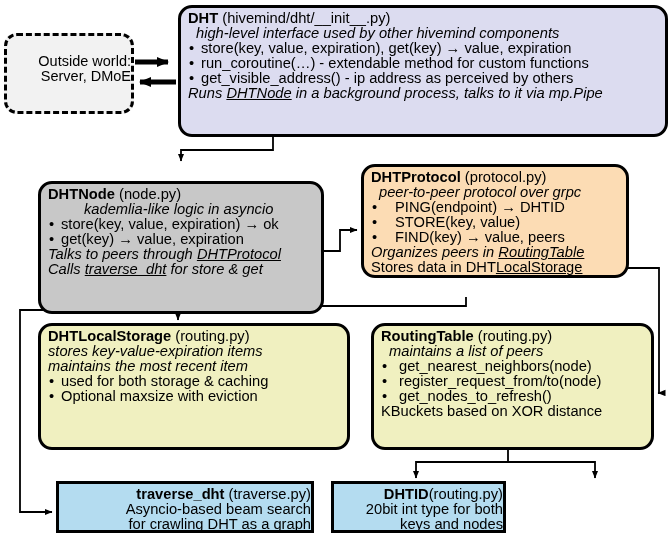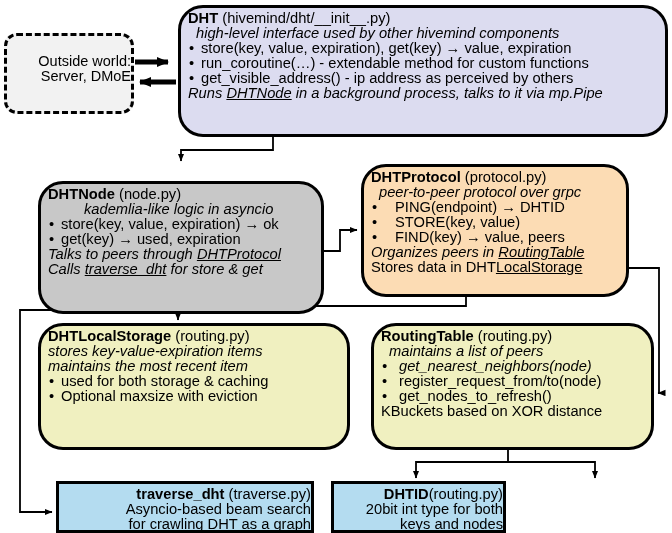--- a/index.html
+++ b/index.html
@@ -22,21 +22,21 @@
     height: 533px;
     pointer-events: none;
   }
   .node {
     position: absolute;
     box-sizing: border-box;
     border: 3px solid #000000;
     color: #000000;
     z-index: 2;
   }
-  .node.round  { border-radius: 25px; }
+  .node.round  { border-radius: 14px; }
   .node.sharp  { border-radius: 0; }
   .node.dashed {
     border: 3px dashed #000000;
     border-radius: 13px;
   }
   .ln {
     display: block;
     white-space: nowrap;
     line-height: 1.02;
   }
@@ -71,21 +71,21 @@
     left: 178px; top: 5px; width: 490px; height: 132px;
     background: #dcdcf0;
     font-size: 14.7px;
   }
   #n-dhtnode {
     left: 38px; top: 181px; width: 286px; height: 133px;
     background: #c8c8c8;
     font-size: 14.7px;
   }
   #n-dhtprotocol {
-    left: 361px; top: 164px; width: 268px; height: 133px;
+    left: 361px; top: 164px; width: 268px; height: 114px;
     background: #fcdcb4;
     font-size: 14.7px;
   }
   #n-localstorage {
     left: 38px; top: 323px; width: 312px; height: 127px;
     background: #f0f0c0;
     font-size: 14.7px;
   }
   #n-routingtable {
     left: 371px; top: 323px; width: 283px; height: 127px;
@@ -174,21 +174,21 @@
     <span class="bul">store(key, value, expiration), get(key) → value, expiration</span>
     <span class="bul">run_coroutine(…) - extendable method for custom functions</span>
     <span class="bul">get_visible_address() - ip address as perceived by others</span>
     <span class="ln it"><span>Runs </span><span class="u">DHTNode</span><span> in a background process, talks to it via mp.Pipe</span></span>
   </div>
 
   <div class="node round pad" id="n-dhtnode">
     <span class="ln"><b class="ttl">DHTNode</b><span> (node.py)</span></span>
     <span class="ln it" style="padding-left:8px;margin-left:28px;">kademlia-like logic in asyncio</span>
     <span class="bul">store(key, value, expiration) → ok</span>
-    <span class="bul">get(key) → used, expiration</span>
+    <span class="bul">get(key) → value, expiration</span>
     <span class="ln it"><span>Talks to peers through </span><span class="u">DHTProtocol</span></span>
     <span class="ln it"><span>Calls </span><span class="u">traverse_dht</span><span> for store &amp; get</span></span>
   </div>
 
   <div class="node round pad" id="n-dhtprotocol">
     <span class="ln"><b class="ttl">DHTProtocol</b><span> (protocol.py)</span></span>
     <span class="ln it" style="padding-left:8px;">peer-to-peer protocol over grpc</span>
     <span class="bul" style="padding-left:24px;">PING(endpoint) → DHTID</span>
     <span class="bul" style="padding-left:24px;">STORE(key, value)</span>
     <span class="bul" style="padding-left:24px;">FIND(key) →  value, peers</span>
@@ -200,21 +200,21 @@
     <span class="ln"><b class="ttl">DHTLocalStorage</b><span> (routing.py)</span></span>
     <span class="ln it">stores key-value-expiration items</span>
     <span class="ln it">maintains the most recent item</span>
     <span class="bul">used for both storage &amp; caching</span>
     <span class="bul">Optional maxsize with eviction</span>
   </div>
 
   <div class="node round pad" id="n-routingtable">
     <span class="ln"><b class="ttl">RoutingTable</b><span> (routing.py)</span></span>
     <span class="ln it" style="padding-left:8px;">maintains a list of peers</span>
-    <span class="bul" style="padding-left:18px;font-style:italic;">get_nearest_neighbors(node)</span>
+    <span class="bul" style="padding-left:18px;">get_nearest_neighbors(node)</span>
     <span class="bul" style="padding-left:18px;">register_request_from/to(node)</span>
     <span class="bul" style="padding-left:18px;">get_nodes_to_refresh()</span>
     <span class="ln">KBuckets based on XOR distance</span>
   </div>
 
   <div class="node sharp" id="n-traverse" style="padding-top:3px;">
     <span class="ln ctr"><b class="ttl">traverse_dht</b><span> (traverse.py)</span></span>
     <span class="ln ctr">Asyncio-based beam search</span>
     <span class="ln ctr">for crawling DHT as a graph</span>
   </div>

